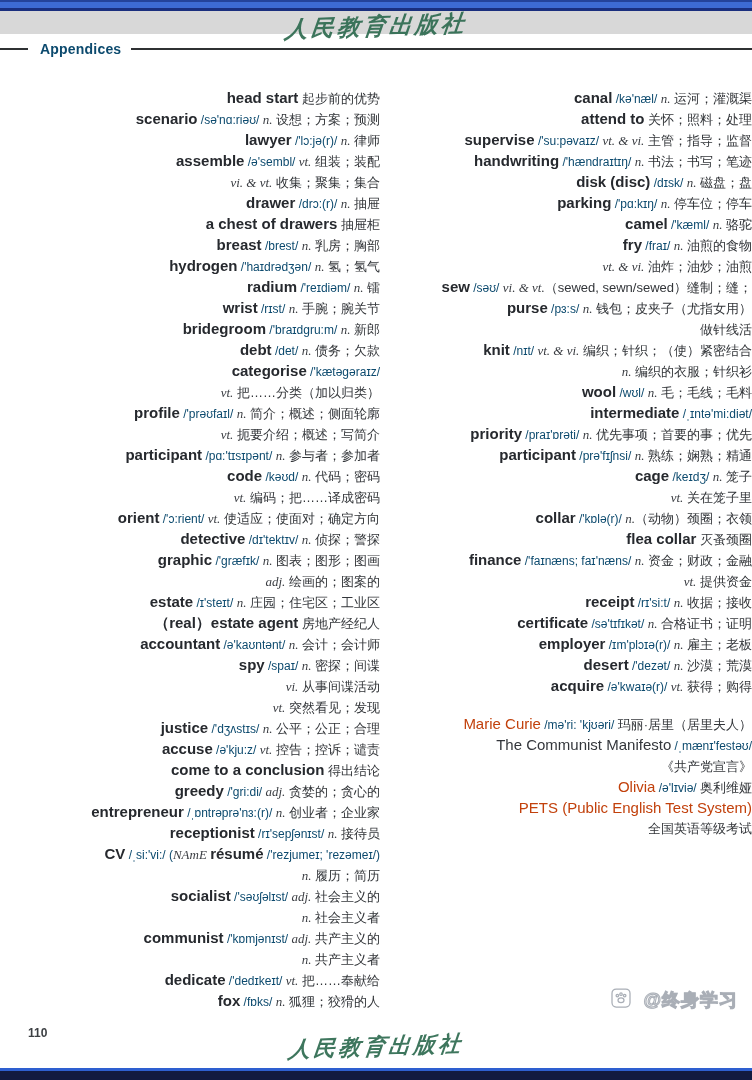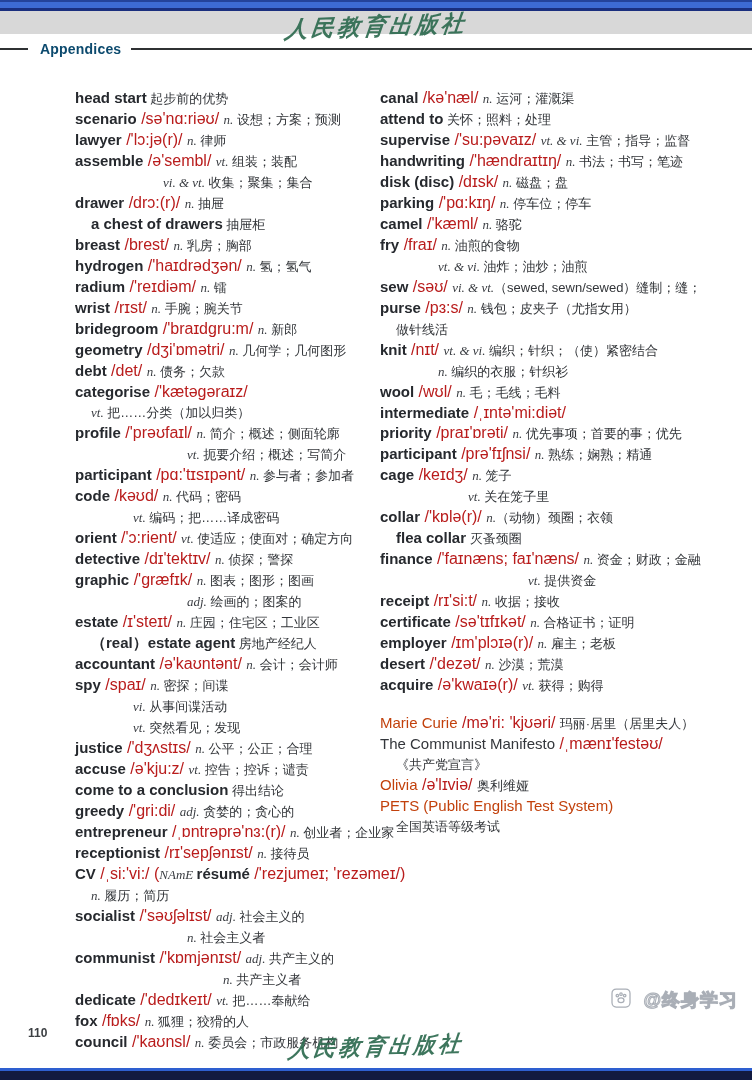--- a/index.html
+++ b/index.html
@@ -18,32 +18,32 @@
   .brand-logo{
     position:absolute;left:50%;top:0;transform:translateX(-50%) rotate(-2deg) skewX(-8deg);
     color:#2e6b50;font-size:23px;font-weight:700;letter-spacing:3px;white-space:nowrap;
     font-style:italic;opacity:.92;
   }
   .header-row{display:flex;align-items:center;margin-top:6px;height:18px;}
   .hr-left{width:28px;border-top:2px solid #2f3133;}
   .page-title{margin:0 10px 0 12px;font-size:14px;font-weight:700;color:#0c4a6e;letter-spacing:.2px;}
   .hr-right{flex:1;border-top:2px solid #2f3133;}
   
-  .content{display:flex;margin:30px 0 1px 75px;}
+  .content{display:flex;margin:30px 0 1px 75px;text-align:right;}
   .col-left{width:305px;flex:none;}
   .col-right{flex:1;}
   .line{line-height:20px;white-space:nowrap;}
   .ind1{padding-left:16px;}
   .ind3{padding-left:58px;}
   .ind4{padding-left:88px;}
   .ind5{padding-left:112px;}
   .ind6{padding-left:148px;}
   .gap-lg{margin-top:17px;}
   .s-h{font-weight:700;font-size:15px;color:#26292e;}
-  .s-p{font-size:16px;color:#b91c1c;}
+  .s-p{font-size:12px;color:#0c4a6e;}
   .s-i{font-style:italic;font-size:13px;color:#3a3d42;font-family:"Liberation Serif",serif;}
   .s-t{font-size:13px;color:#323539;}
   .s-r{font-size:15px;color:#c2410c;}
   .s-ri{font-size:15px;color:#33363b;}
   
   .page-num{position:absolute;left:28px;top:1026px;font-size:12px;font-weight:700;color:#3c3f43;}
   .footer-logo{
     position:absolute;left:50%;top:1032px;transform:translateX(-50%) rotate(-2deg) skewX(-8deg);
     color:#2e6b50;font-size:22px;font-weight:700;letter-spacing:3px;white-space:nowrap;
     font-style:italic;opacity:.92;
@@ -82,21 +82,20 @@
       <div class="line"><span class="s-h">lawyer</span><span class="s-p"> /'lɔ:jə(r)/ </span><span class="s-i">n.</span><span class="s-t"> 律师</span></div>
       <div class="line"><span class="s-h">assemble</span><span class="s-p"> /ə'sembl/ </span><span class="s-i">vt.</span><span class="s-t"> 组装；装配</span></div>
       <div class="line ind4"><span class="s-i">vi. &amp; vt.</span><span class="s-t"> 收集；聚集；集合</span></div>
       <div class="line"><span class="s-h">drawer</span><span class="s-p"> /drɔ:(r)/ </span><span class="s-i">n.</span><span class="s-t"> 抽屉</span></div>
       <div class="line ind1"><span class="s-h">a chest of drawers</span><span class="s-t"> 抽屉柜</span></div>
       <div class="line"><span class="s-h">breast</span><span class="s-p"> /brest/ </span><span class="s-i">n.</span><span class="s-t"> 乳房；胸部</span></div>
       <div class="line"><span class="s-h">hydrogen</span><span class="s-p"> /'haɪdrədʒən/ </span><span class="s-i">n.</span><span class="s-t"> 氢；氢气</span></div>
       <div class="line"><span class="s-h">radium</span><span class="s-p"> /'reɪdiəm/ </span><span class="s-i">n.</span><span class="s-t"> 镭</span></div>
       <div class="line"><span class="s-h">wrist</span><span class="s-p"> /rɪst/ </span><span class="s-i">n.</span><span class="s-t"> 手腕；腕关节</span></div>
       <div class="line"><span class="s-h">bridegroom</span><span class="s-p"> /'braɪdgru:m/ </span><span class="s-i">n.</span><span class="s-t"> 新郎</span></div>
-      <div class="line"><span class="s-h">geometry</span><span class="s-p"> /dʒi'ɒmətri/ </span><span class="s-i">n.</span><span class="s-t"> 几何学；几何图形</span></div>
       <div class="line"><span class="s-h">debt</span><span class="s-p"> /det/ </span><span class="s-i">n.</span><span class="s-t"> 债务；欠款</span></div>
       <div class="line"><span class="s-h">categorise</span><span class="s-p"> /'kætəgəraɪz/</span></div>
       <div class="line ind1"><span class="s-i">vt.</span><span class="s-t"> 把……分类（加以归类）</span></div>
       <div class="line"><span class="s-h">profile</span><span class="s-p"> /'prəʊfaɪl/ </span><span class="s-i">n.</span><span class="s-t"> 简介；概述；侧面轮廓</span></div>
       <div class="line ind5"><span class="s-i">vt.</span><span class="s-t"> 扼要介绍；概述；写简介</span></div>
       <div class="line"><span class="s-h">participant</span><span class="s-p"> /pɑ:'tɪsɪpənt/ </span><span class="s-i">n.</span><span class="s-t"> 参与者；参加者</span></div>
       <div class="line"><span class="s-h">code</span><span class="s-p"> /kəʊd/ </span><span class="s-i">n.</span><span class="s-t"> 代码；密码</span></div>
       <div class="line ind3"><span class="s-i">vt.</span><span class="s-t"> 编码；把……译成密码</span></div>
       <div class="line"><span class="s-h">orient</span><span class="s-p"> /'ɔ:rient/ </span><span class="s-i">vt.</span><span class="s-t"> 使适应；使面对；确定方向</span></div>
       <div class="line"><span class="s-h">detective</span><span class="s-p"> /dɪ'tektɪv/ </span><span class="s-i">n.</span><span class="s-t"> 侦探；警探</span></div>
@@ -115,21 +114,20 @@
       <div class="line"><span class="s-h">entrepreneur</span><span class="s-p"> /ˌɒntrəprə'nɜ:(r)/ </span><span class="s-i">n.</span><span class="s-t"> 创业者；企业家</span></div>
       <div class="line"><span class="s-h">receptionist</span><span class="s-p"> /rɪ'sepʃənɪst/ </span><span class="s-i">n.</span><span class="s-t"> 接待员</span></div>
       <div class="line"><span class="s-h">CV</span><span class="s-p"> /ˌsi:'vi:/ (</span><span class="s-i">NAmE </span><span class="s-h">résumé</span><span class="s-p"> /'rezjumeɪ; 'rezəmeɪ/)</span></div>
       <div class="line ind1"><span class="s-i">n.</span><span class="s-t"> 履历；简历</span></div>
       <div class="line"><span class="s-h">socialist</span><span class="s-p"> /'səʊʃəlɪst/ </span><span class="s-i">adj.</span><span class="s-t"> 社会主义的</span></div>
       <div class="line ind5"><span class="s-i">n.</span><span class="s-t"> 社会主义者</span></div>
       <div class="line"><span class="s-h">communist</span><span class="s-p"> /'kɒmjənɪst/ </span><span class="s-i">adj.</span><span class="s-t"> 共产主义的</span></div>
       <div class="line ind6"><span class="s-i">n.</span><span class="s-t"> 共产主义者</span></div>
       <div class="line"><span class="s-h">dedicate</span><span class="s-p"> /'dedɪkeɪt/ </span><span class="s-i">vt.</span><span class="s-t"> 把……奉献给</span></div>
       <div class="line"><span class="s-h">fox</span><span class="s-p"> /fɒks/ </span><span class="s-i">n.</span><span class="s-t"> 狐狸；狡猾的人</span></div>
-      <div class="line"><span class="s-h">council</span><span class="s-p"> /'kaʊnsl/ </span><span class="s-i">n.</span><span class="s-t"> 委员会；市政服务机构</span></div>
     </div>
   <div class="col-right">
       <div class="line"><span class="s-h">canal</span><span class="s-p"> /kə'næl/ </span><span class="s-i">n.</span><span class="s-t"> 运河；灌溉渠</span></div>
       <div class="line"><span class="s-h">attend to</span><span class="s-t"> 关怀；照料；处理</span></div>
       <div class="line"><span class="s-h">supervise</span><span class="s-p"> /'su:pəvaɪz/ </span><span class="s-i">vt. &amp; vi.</span><span class="s-t"> 主管；指导；监督</span></div>
       <div class="line"><span class="s-h">handwriting</span><span class="s-p"> /'hændraɪtɪŋ/ </span><span class="s-i">n.</span><span class="s-t"> 书法；书写；笔迹</span></div>
       <div class="line"><span class="s-h">disk (disc)</span><span class="s-p"> /dɪsk/ </span><span class="s-i">n.</span><span class="s-t"> 磁盘；盘</span></div>
       <div class="line"><span class="s-h">parking</span><span class="s-p"> /'pɑ:kɪŋ/ </span><span class="s-i">n.</span><span class="s-t"> 停车位；停车</span></div>
       <div class="line"><span class="s-h">camel</span><span class="s-p"> /'kæml/ </span><span class="s-i">n.</span><span class="s-t"> 骆驼</span></div>
       <div class="line"><span class="s-h">fry</span><span class="s-p"> /fraɪ/ </span><span class="s-i">n.</span><span class="s-t"> 油煎的食物</span></div>

